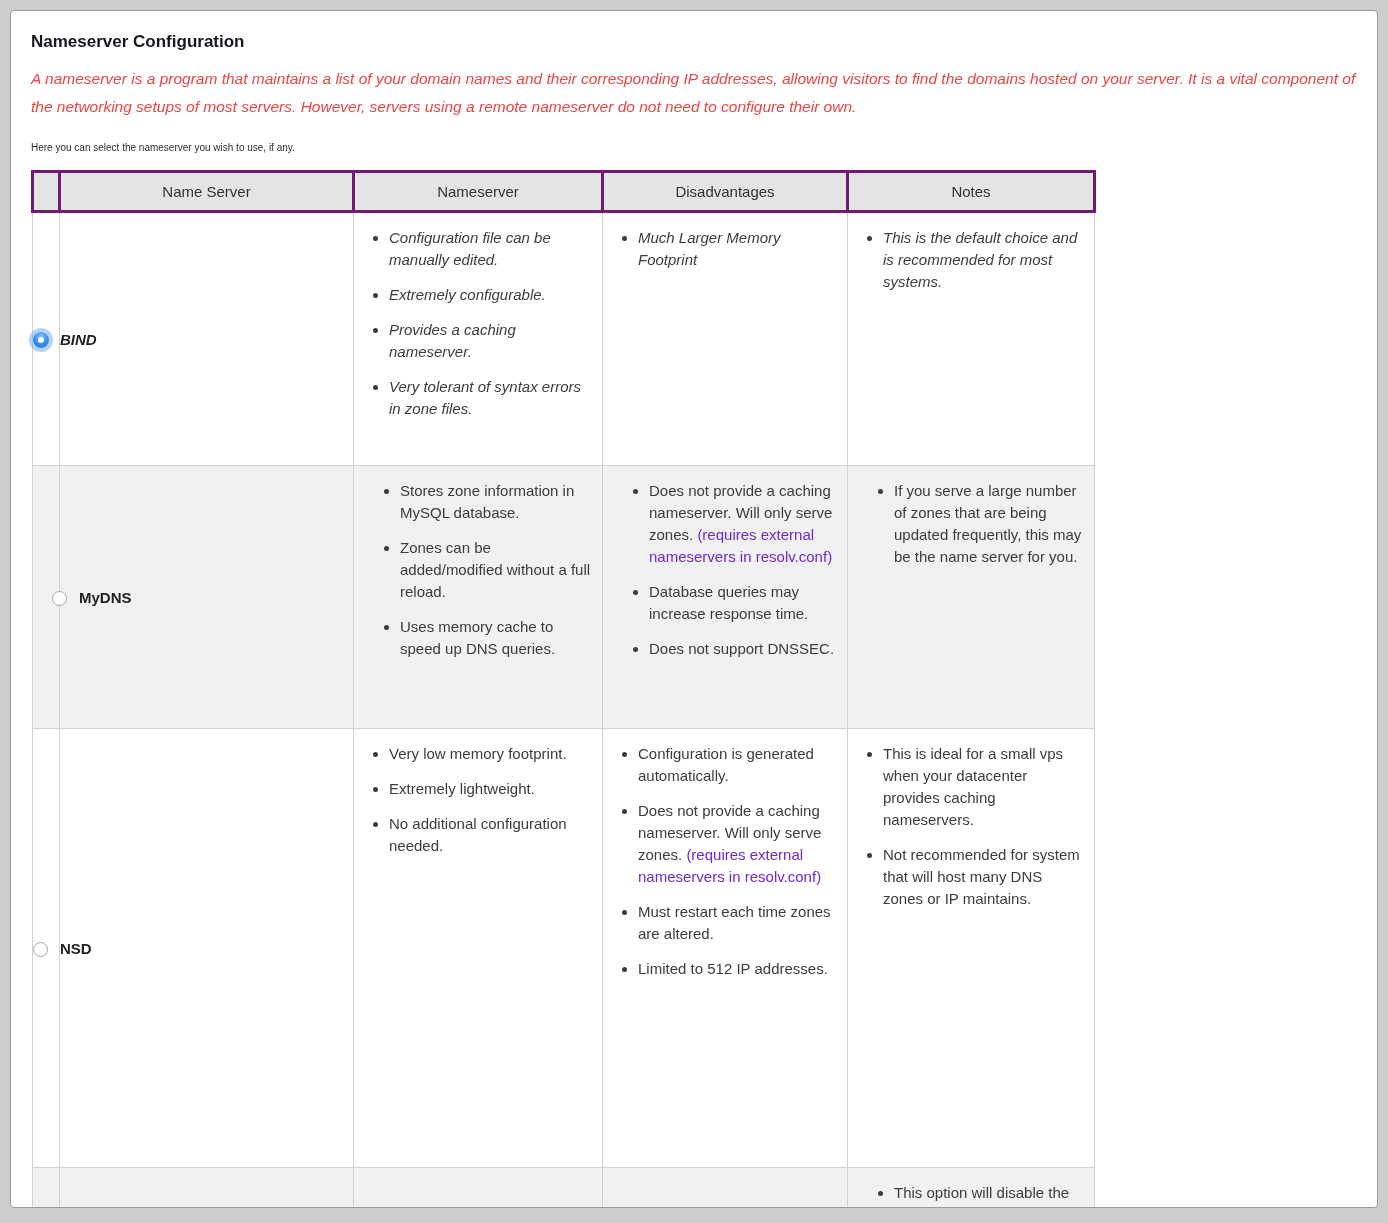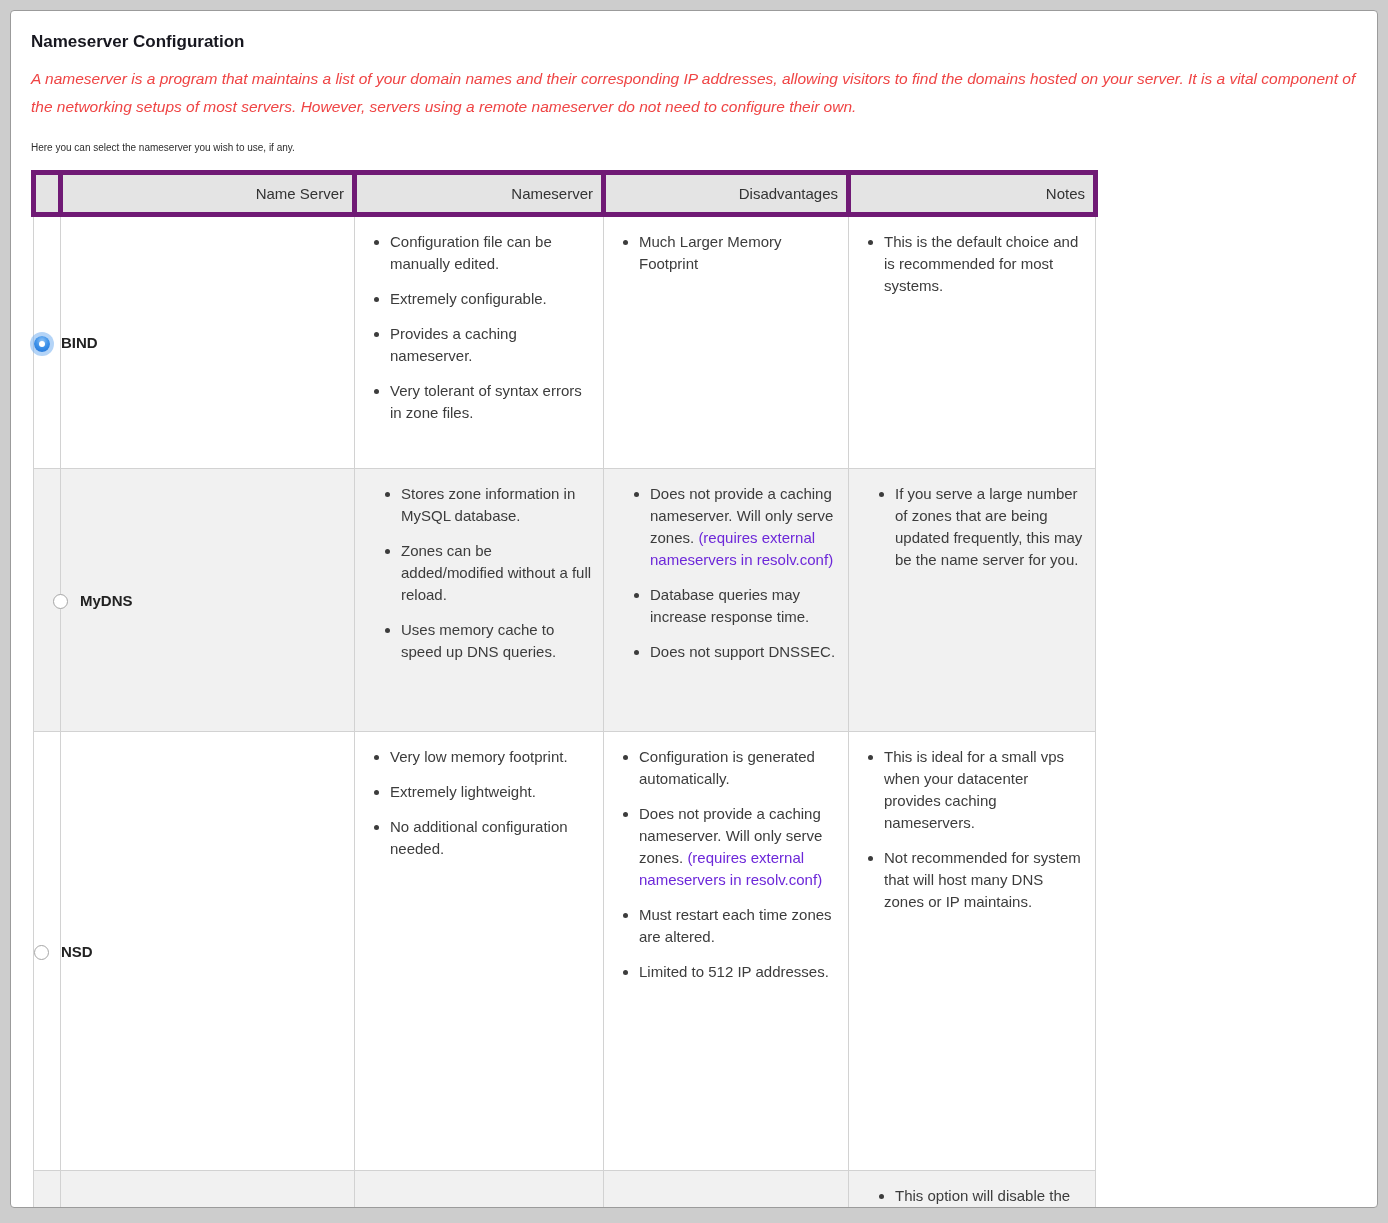--- a/index.html
+++ b/index.html
@@ -31,34 +31,34 @@
   .page-instruction {
     font-size: 10px; color: #2e2e2e;
     margin: 0 0 17px 0;
   }
   table.ns-table {
     border-collapse: collapse; table-layout: fixed;
     width: 1062px; font-size: 15px; color: #3c3c3c;
   }
   .ns-table th {
     background: #e4e4e4;
-    border: 5px solid #701a75;
-    font-weight: normal; text-align: right;
+    border: 3px solid #701a75;
+    font-weight: normal; text-align: center;
     font-size: 15px; color: #333333;
     padding: 10px 8px;
     height: 39px;
   }
   .ns-table td {
     border: 1px solid #d2d2d2;
     vertical-align: top;
     padding: 4px 8px;
     background: #ffffff;
   }
   .ns-table tr.alt td { background: #f1f1f1; padding-left: 19px; }
-  .ns-table tbody tr:nth-child(1) td { height: 254px; }
+  .ns-table tbody tr:nth-child(1) td { height: 254px; font-style: italic; }
   .ns-table tbody tr:nth-child(2) td { height: 263px; }
   .ns-table tbody tr:nth-child(3) td { height: 439px; }
   .ns-table tbody tr:nth-child(4) td { height: 140px; margin-top: 12px; }
   td.radio-cell, td.name-cell {
     vertical-align: middle; text-align: left; padding: 0;
   }
   .ns-name { font-weight: bold; font-size: 15px; color: #222222; }
   .cell-list { margin: 10px 0; padding-left: 27px; }
   .cell-list li { margin: 0 0 13px 0; line-height: 22px; }
   .cell-list li:last-child { margin-bottom: 0; }

